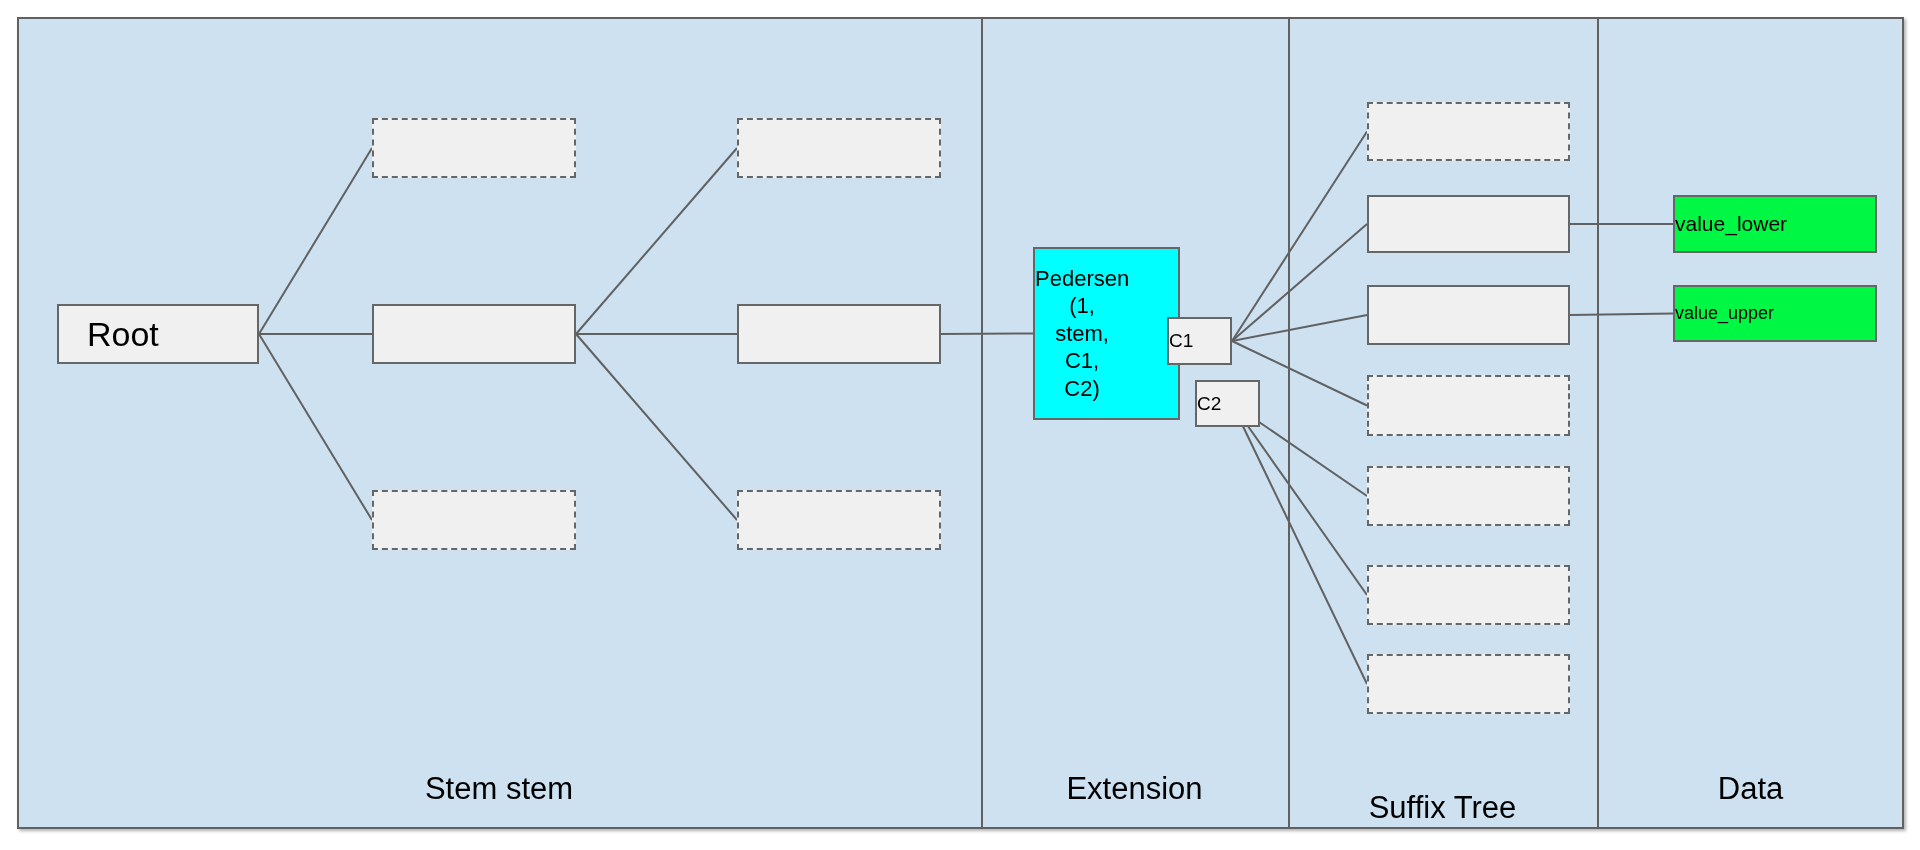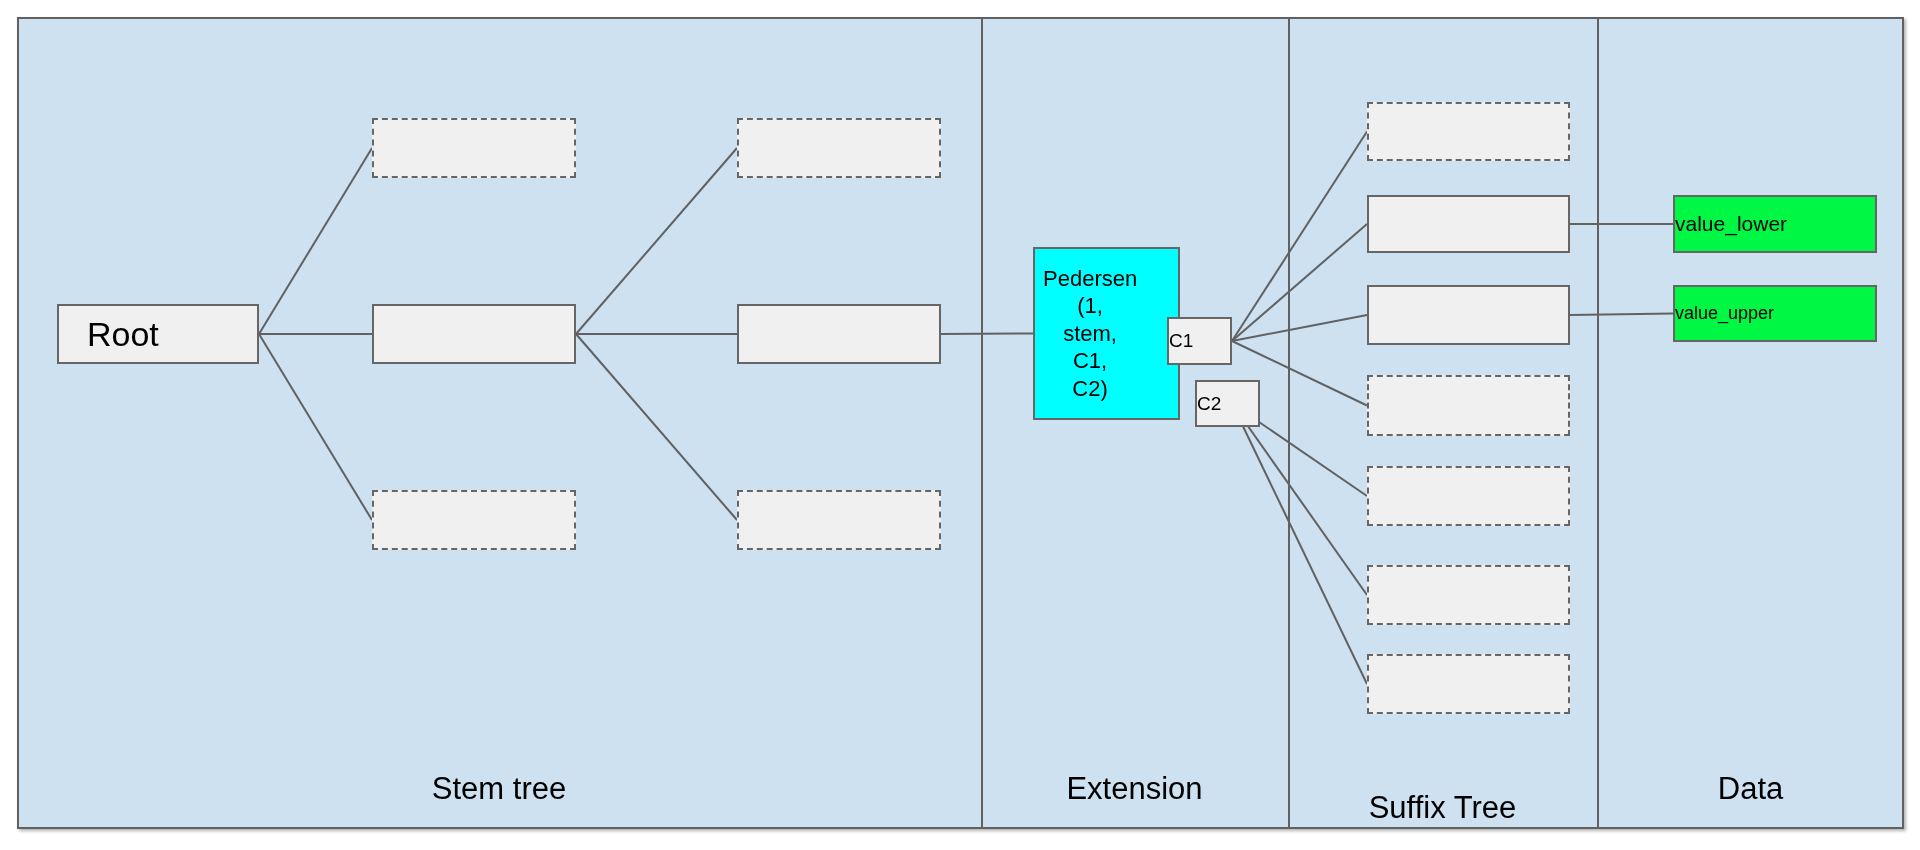--- a/index.html
+++ b/index.html
@@ -44,21 +44,21 @@
     display: flex;
     align-items: center;
     justify-content: flex-start;
     text-align: center;
     background: var(--node-fill);
     border: 2px solid var(--node-border);
     white-space: pre-line;
     line-height: 1.25;
   }
   .node.dashed { border-style: dashed; }
-  .node.extension { background: var(--ext-fill); padding-left: 8px; }
+  .node.extension { background: var(--ext-fill); }
   .node.data { background: var(--data-fill); }
   .section-label {
     position: absolute;
     width: 360px;
     height: 42px;
     display: flex;
     align-items: center;
     justify-content: center;
     text-align: center;
     font-size: 31px;
@@ -106,21 +106,21 @@
       <div class="node solid" style="left: 1367px; top: 195px; width: 203px; height: 58px;"><span></span></div>
       <div class="node solid" style="left: 1367px; top: 285px; width: 203px; height: 60px;"><span></span></div>
       <div class="node dashed" style="left: 1367px; top: 375px; width: 203px; height: 61px;"><span></span></div>
       <div class="node dashed" style="left: 1367px; top: 466px; width: 203px; height: 60px;"><span></span></div>
       <div class="node dashed" style="left: 1367px; top: 565px; width: 203px; height: 60px;"><span></span></div>
       <div class="node dashed" style="left: 1367px; top: 654px; width: 203px; height: 60px;"><span></span></div>
       <div class="node data" style="left: 1673px; top: 195px; width: 204px; height: 58px; font-size: 21px;"><span>value_lower</span></div>
       <div class="node data" style="left: 1673px; top: 285px; width: 204px; height: 57px; font-size: 18px;"><span>value_upper</span></div>
     </div>
   <div id="label-layer">
-      <div class="section-label" style="left: 319px; top: 768px;">Stem tree</div>
+      <div class="section-label" style="left: 319px; top: 768px;">Stem stem</div>
       <div class="section-label" style="left: 954.5px; top: 768px;">Extension</div>
       <div class="section-label" style="left: 1262.5px; top: 787px;">Suffix Tree</div>
       <div class="section-label" style="left: 1570.5px; top: 768px;">Data</div>
     </div>
 <div class="divider" style="left: 981px; top: 17px; height: 812px;"></div>
     <div class="divider" style="left: 1288px; top: 17px; height: 812px;"></div>
     <div class="divider" style="left: 1597px; top: 17px; height: 812px;"></div>
   </div>
 
 </body></html>

